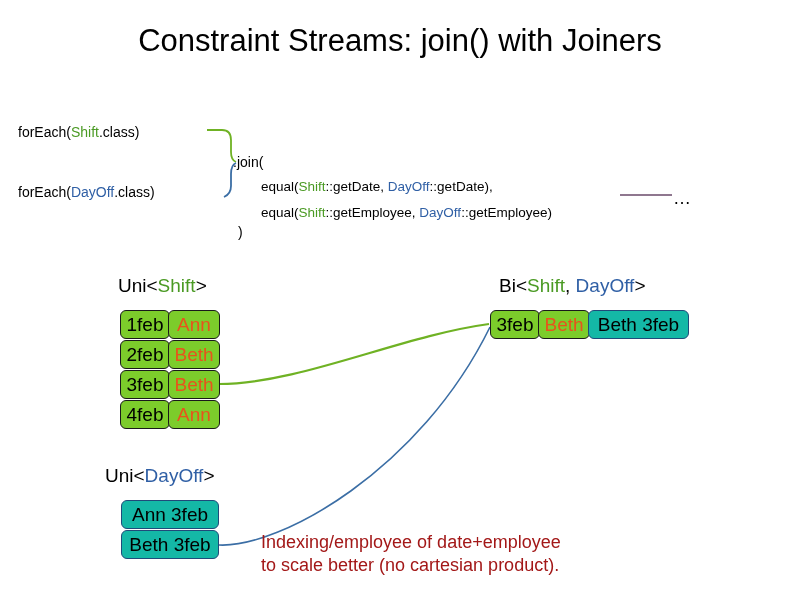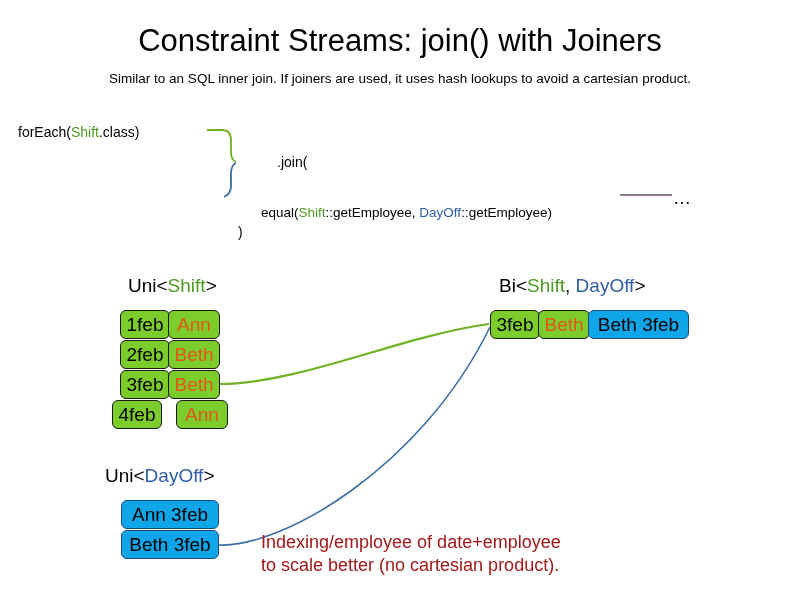--- a/index.html
+++ b/index.html
@@ -55,40 +55,40 @@
     position: absolute;
     font-size: 13.5px;
     line-height: 18px;
     white-space: nowrap;
     color: #000000;
   }
   .kw-shift { color: #4a9a23; }
   .kw-dayoff { color: #2f5fa5; }
   #for-each-shift { left: 18px; top: 120px; }
   #for-each-dayoff { left: 18px; top: 180px; }
-  #join-open { left: 233px; top: 150px; padding-left: 44px; }
+  #join-open { left: 233px; top: 150px; }
   #join-close { left: 238px; top: 220px; }
   #equal-date { left: 261px; top: 178px; }
   #equal-employee { left: 261px; top: 204px; }
   #ellipsis {
     position: absolute;
     left: 673px; top: 187px;
     font-size: 18px;
     line-height: 22px;
     color: #000000;
   }
   
   .group-header {
     position: absolute;
     font-size: 19px;
     line-height: 24px;
     white-space: nowrap;
     color: #000000;
   }
-  #uni-shift-header { left: 128px; top: 274px; }
+  #uni-shift-header { left: 118px; top: 274px; }
   #uni-dayoff-header { left: 105px; top: 464px; }
   #bi-header { left: 499px; top: 274px; }
   
   .tuple-row {
     position: absolute;
     display: flex;
     align-items: stretch;
     height: 29px;
   }
   .cell {
@@ -98,28 +98,28 @@
     box-sizing: border-box;
     font-size: 19px;
     line-height: 19px;
     border: 1.6px solid #1a1a1a;
     border-radius: 6px;
     background: #7ccc2b;
     color: #000000;
     padding: 0 4px;
   }
   .cell.green { background: #7ccc2b; border-color: #1a1a1a; }
-  .cell.blue  { background: #0ea5e9; border-color: #204a7a; }
+  .cell.blue  { background: #14b8a6; border-color: #204a7a; }
   .cell.name  { color: #e8531c; }
   .cell + .cell { margin-left: -2px; }
   
   #shift-row-0 { left: 120px; top: 310px; }
   #shift-row-1 { left: 120px; top: 340px; }
   #shift-row-2 { left: 120px; top: 370px; }
-  #shift-row-3 { left: 112px; top: 400px; gap: 16px; }
+  #shift-row-3 { left: 120px; top: 400px; }
   .shift-date { width: 50px; }
   .shift-name { width: 52px; }
   
   #dayoff-row-0 { left: 121px; top: 500px; }
   #dayoff-row-1 { left: 121px; top: 530px; }
   .dayoff-cell { width: 98px; }
   
   #bi-row-0 { left: 490px; top: 310px; }
   .bi-date { width: 50px; }
   .bi-name { width: 52px; }
@@ -142,42 +142,47 @@
     height: 600px;
     pointer-events: none;
   }
 </style>
 </head>
 <body>
 
 <div class="slide">
 
   <div id="page-title">Constraint Streams: join() with Joiners</div>
-  <div id="page-subtitle">Similar to an SQL inner join. If joiners are used, it uses hash lookups to avoid a cartesian product.</div>
 
   <svg id="connectors" viewBox="0 0 800 600" width="800" height="600" xmlns="http://www.w3.org/2000/svg">
 
     <path d="M 207 130 L 222 130 Q 231 130 231 140 L 231 152 Q 231 160 236 162" fill="none" stroke="#6fb224" stroke-width="1.8"></path>
 
     <path d="M 224 197 Q 231 194 231 186 L 231 174 Q 231 165 236 163" fill="none" stroke="#3b6ea5" stroke-width="1.8"></path>
 
     <line x1="620" y1="195" x2="672" y2="195" stroke="#6a4a6a" stroke-width="1.6"></line>
 
     <path d="M 219 384 C 300 384 400 336 489 324" fill="none" stroke="#6fb224" stroke-width="2.2"></path>
 
     <path d="M 219 545 C 280 548 420 470 490 327" fill="none" stroke="#3b6ea5" stroke-width="1.6"></path>
   </svg>
 
   <div class="code-line" id="for-each-shift">
     <span>forEach(</span><span class="kw-shift">Shift</span><span>.class)</span>
   </div>
 
+  <div class="code-line" id="for-each-dayoff">
+    <span>forEach(</span><span class="kw-dayoff">DayOff</span><span>.class)</span>
+  </div>
 
   <div class="code-line" id="join-open">.join(</div>
 
+  <div class="code-small" id="equal-date">
+    <span>equal(</span><span class="kw-shift">Shift</span><span>::getDate, </span><span class="kw-dayoff">DayOff</span><span>::getDate),</span>
+  </div>
 
   <div class="code-small" id="equal-employee">
     <span>equal(</span><span class="kw-shift">Shift</span><span>::getEmployee, </span><span class="kw-dayoff">DayOff</span><span>::getEmployee)</span>
   </div>
 
   <div class="code-line" id="join-close">)</div>
 
   <div id="ellipsis">…</div>
 
   <div class="group-header" id="uni-shift-header">

